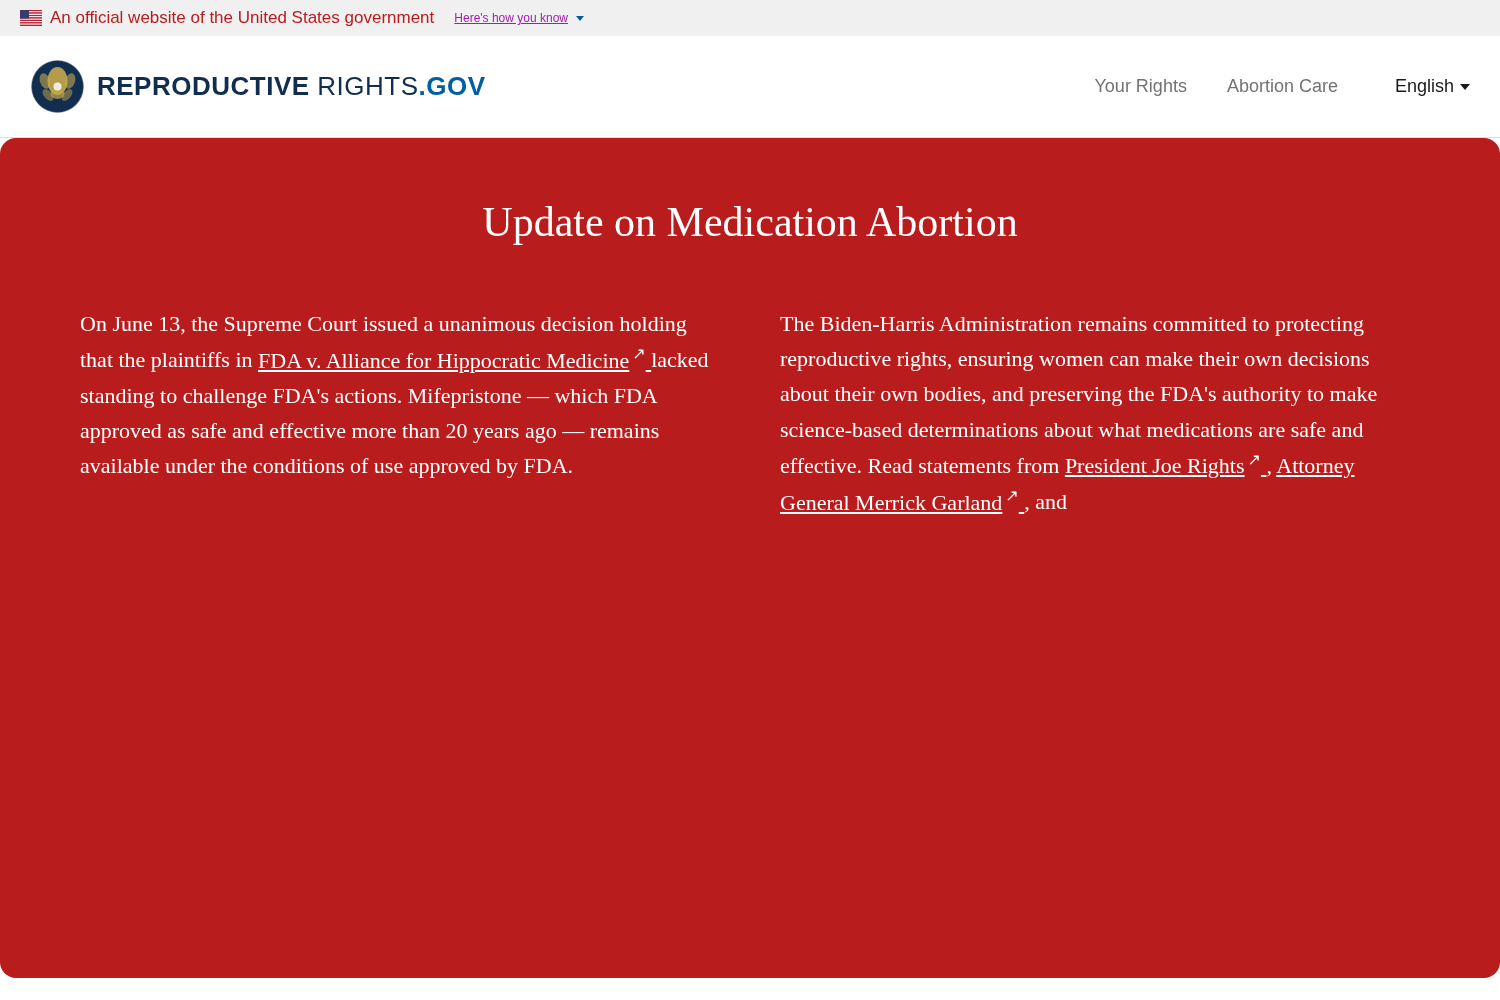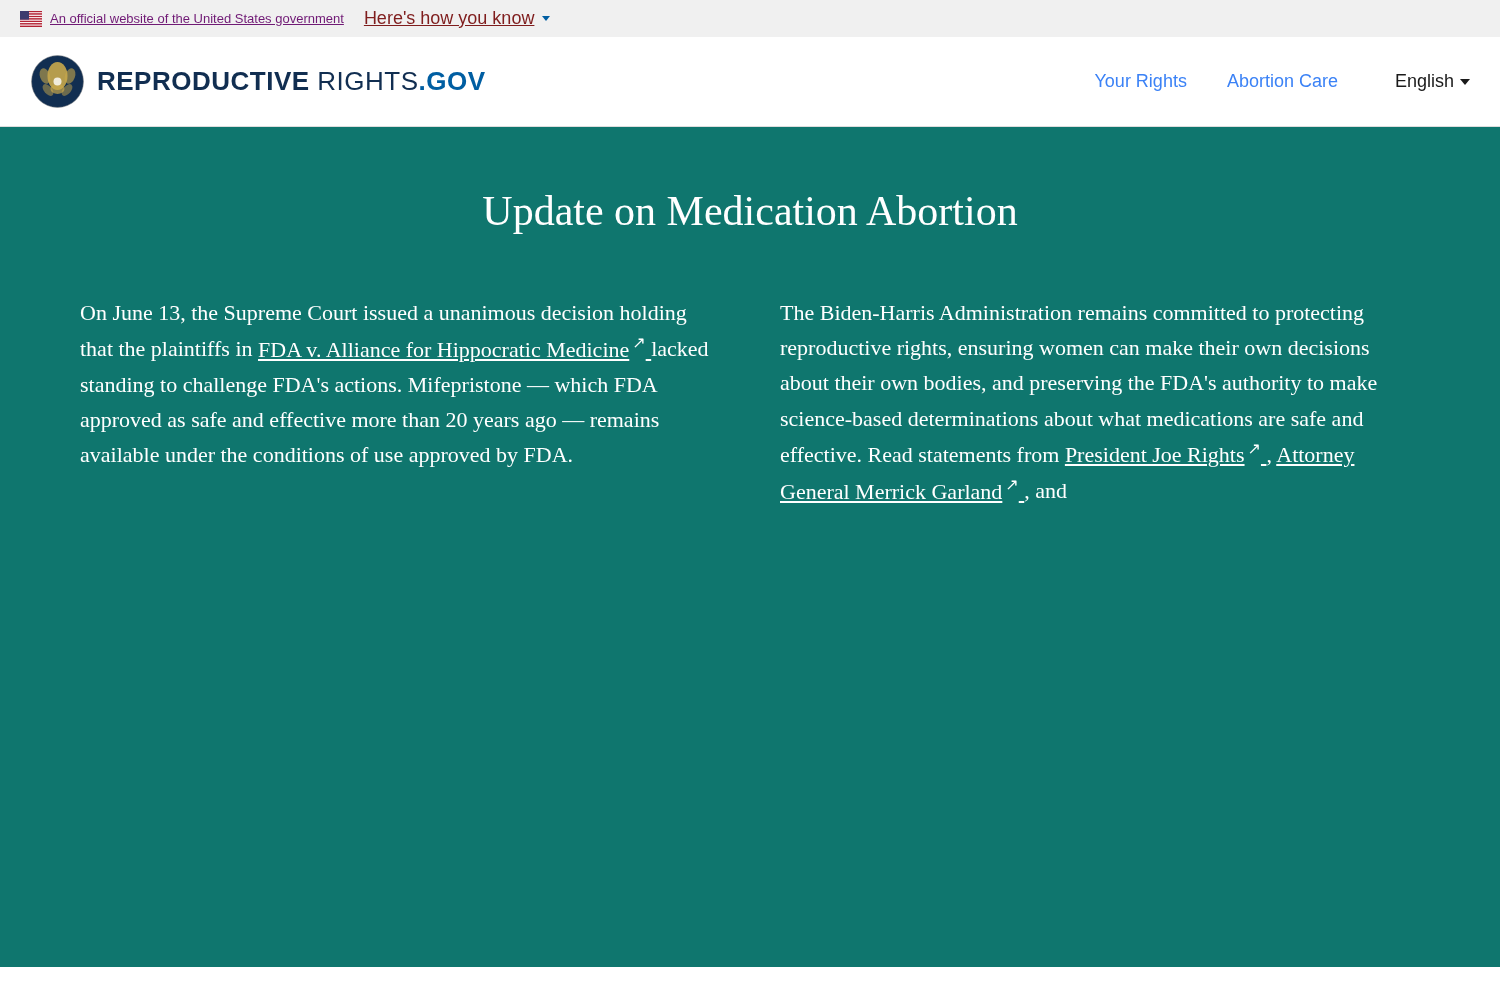--- a/index.html
+++ b/index.html
@@ -33,29 +33,28 @@
       gap: 8px;
     }
 
     .flag-icon {
       width: 22px;
       height: 16px;
       display: inline-block;
     }
 
     .gov-text {
-      font-size: 13px;
-      color: #701a75;
+      font-size: 17px;
+      color: #b91c1c;
+    }
+
+    .heres-how-link {
+      color: #a21caf;
       text-decoration: underline;
-    }
-
-    .heres-how-link {
-      color: #7f1d1d;
-      text-decoration: underline;
-      font-size: 18px;
+      font-size: 12px;
       display: flex;
       align-items: center;
       gap: 8px;
       cursor: pointer;
     }
 
     .chevron-down {
       display: inline-block;
       width: 0;
       height: 0;
@@ -65,21 +64,21 @@
     }
 
     
     .site-header {
       background: #fff;
       border-bottom: 1px solid #ddd;
       padding: 16px 30px;
       display: flex;
       align-items: center;
       justify-content: space-between;
-      height: 90px;
+      height: 102px;
     }
 
     .site-logo {
       display: flex;
       align-items: center;
       gap: 12px;
       text-decoration: none;
       cursor: pointer;
     }
 
@@ -106,21 +105,21 @@
 
     .nav-right {
       display: flex;
       align-items: center;
       gap: 40px;
     }
 
     .nav-link {
       font-family: 'Arial', sans-serif;
       font-size: 18px;
-      color: #3b82f6;
+      color: #737373;
       text-decoration: none;
       cursor: pointer;
     }
 
     .language-selector {
       display: flex;
       align-items: center;
       gap: 6px;
       font-family: 'Arial', sans-serif;
       font-size: 18px;
@@ -133,24 +132,25 @@
       display: inline-block;
       width: 0;
       height: 0;
       border-left: 5px solid transparent;
       border-right: 5px solid transparent;
       border-top: 6px solid #1a1a1a;
     }
 
     
     .hero-section {
-      background: #0f766e;
+      background: #b91c1c;
       color: #fff;
       padding: 60px 80px 80px 80px;
       min-height: 840px;
+      border-radius: 16px;
     }
 
     .hero-title {
       text-align: center;
       font-size: 42px;
       font-weight: 400;
       margin-bottom: 60px;
       color: #fff;
       font-family: 'Georgia', serif;
     }

